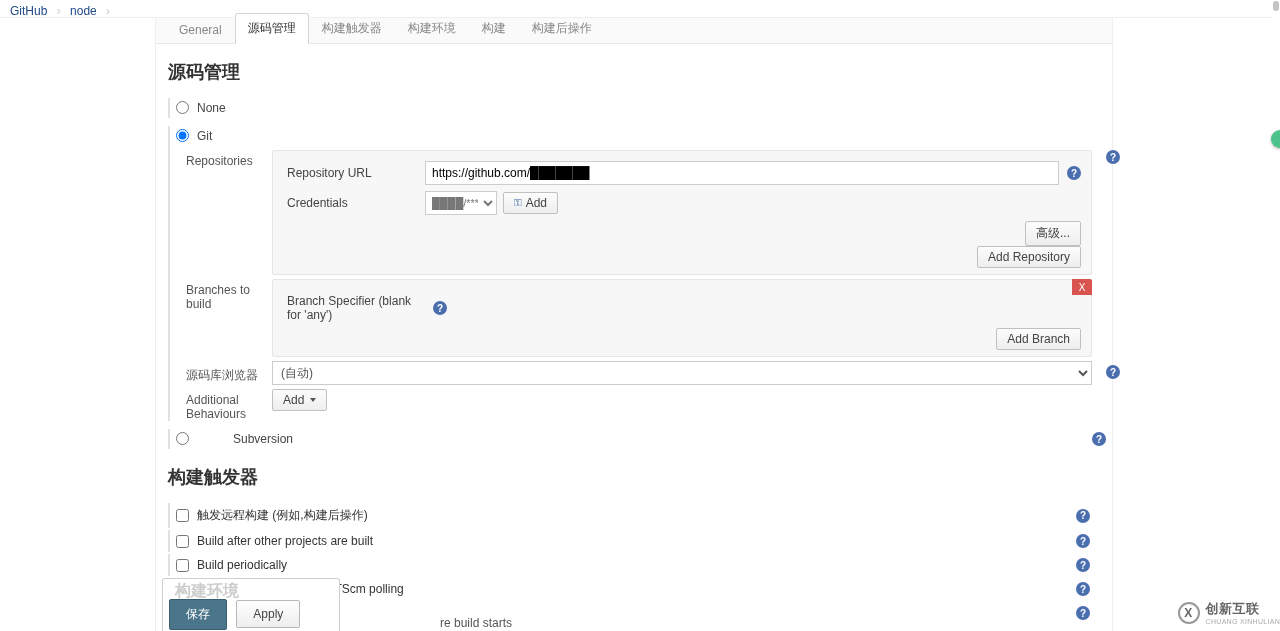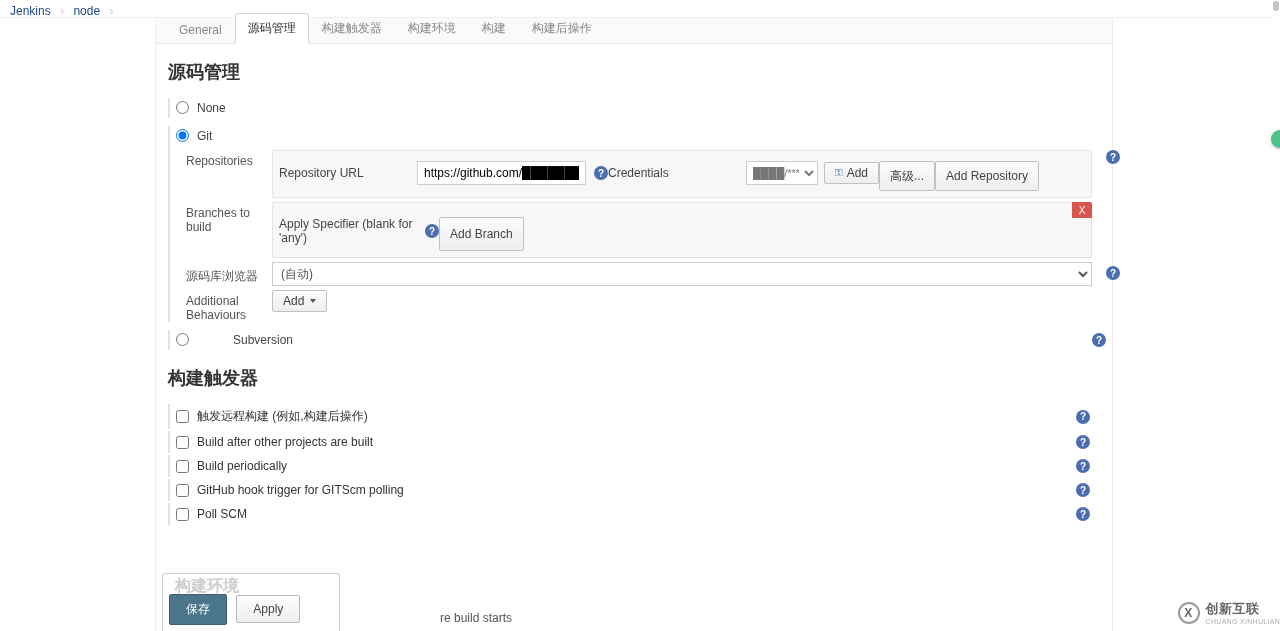--- a/index.html
+++ b/index.html
@@ -78,24 +78,24 @@
     color: #555;
     font-size: 12px;
     flex-shrink: 0;
   }
   .field-content { flex: 1; position: relative; }
 
   .repo-box {
     background: #f7f7f7;
     border: 1px solid #e5e5e5;
     border-radius: 2px;
-    padding: 10px 10px 6px 6px;
+    padding: 10px 10px 6px 14px;
     position: relative;
     display: flex;
-    flex-direction: row;
+    flex-direction: column;
   }
   .repo-row { display: flex; align-items: center; margin-bottom: 6px; position: relative; }
   .repo-row-label {
     width: 138px;
     color: #444;
     font-size: 12px;
   }
   .repo-row input[type=text], .repo-row select.wide {
     flex: 1;
     border: 1px solid #ccc;
@@ -270,21 +270,21 @@
   }
   .scrollbar-stub::before {
     content: ""; position: absolute; right: 1px; top: 1px; width: 6px; height: 10px;
     background: #c4c4c4; border-radius: 3px;
   }
 </style>
 </head>
 <body>
 
 <div class="breadcrumbs">
-  <a>Jenkins</a>
+  <a>GitHub</a>
   <span>›</span>
   <a>node</a>
   <span>›</span>
 </div>
 <div class="scrollbar-stub"></div>
 
 <div class="content-wrap">
 
   <div class="tabBar">
     <div class="tab">General</div>
@@ -341,21 +341,21 @@
           <span class="help-icon" style="top:0;">?</span>
         </div>
       </div>
 
       <div class="field-group">
         <div class="field-label">Branches to build</div>
         <div class="field-content">
           <div class="repo-box" style="padding-top:14px;">
             <div class="delete-x">X</div>
             <div class="repo-row">
-              <div class="repo-row-label" style="width:138px;">Apply Specifier (blank for 'any')</div>
+              <div class="repo-row-label" style="width:138px;">Branch Specifier (blank for 'any')</div>
               <span class="help-inline help-right">?</span>
             </div>
             <div class="box-actions">
               <button class="btn">Add Branch</button>
             </div>
           </div>
         </div>
       </div>
 
       <div class="field-group" style="align-items:center;">

